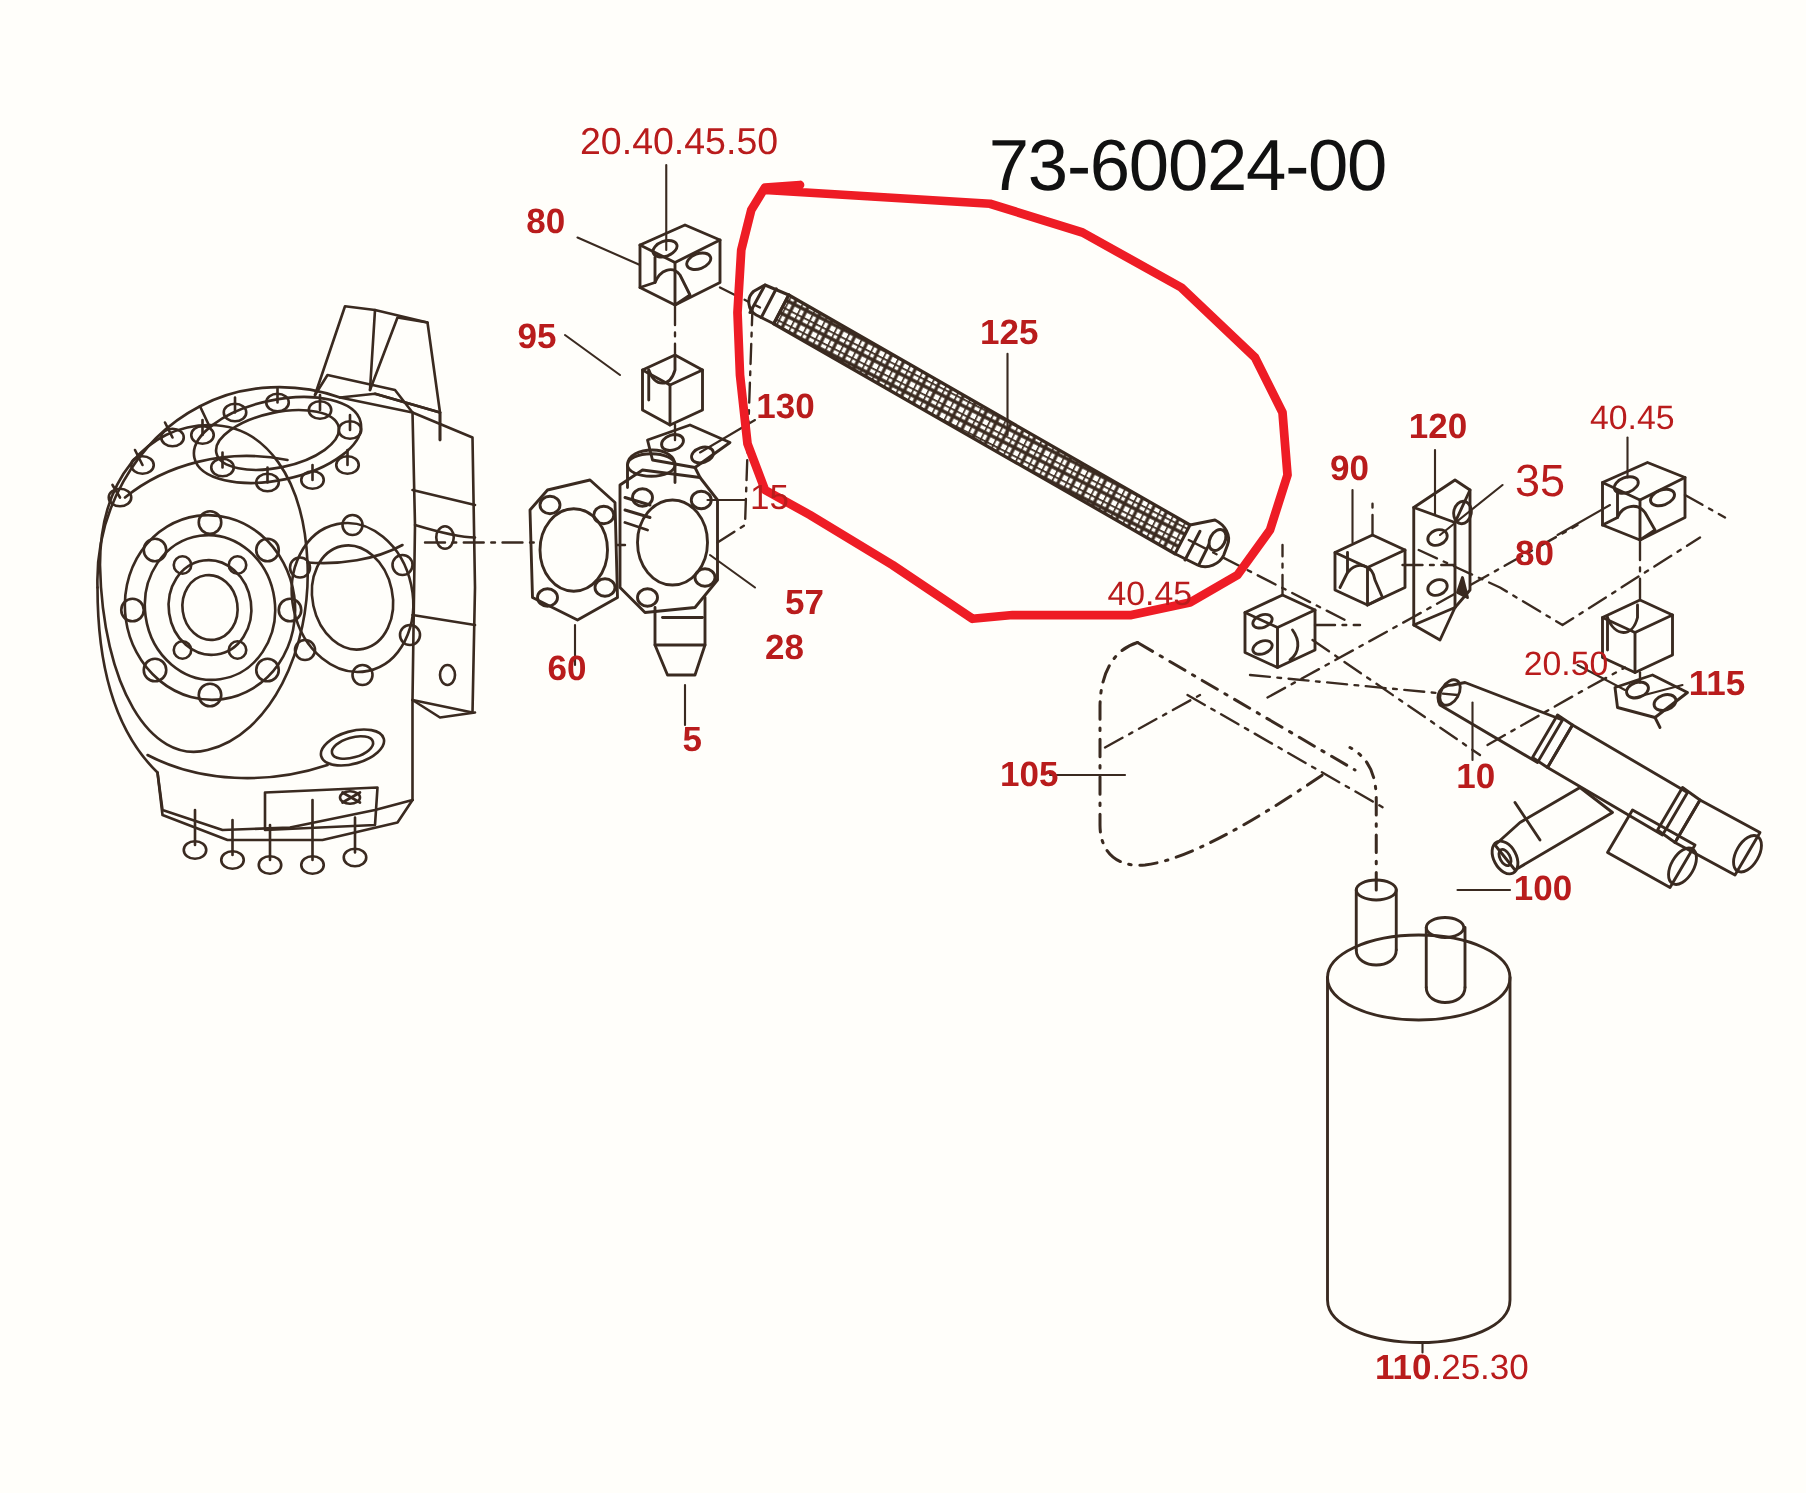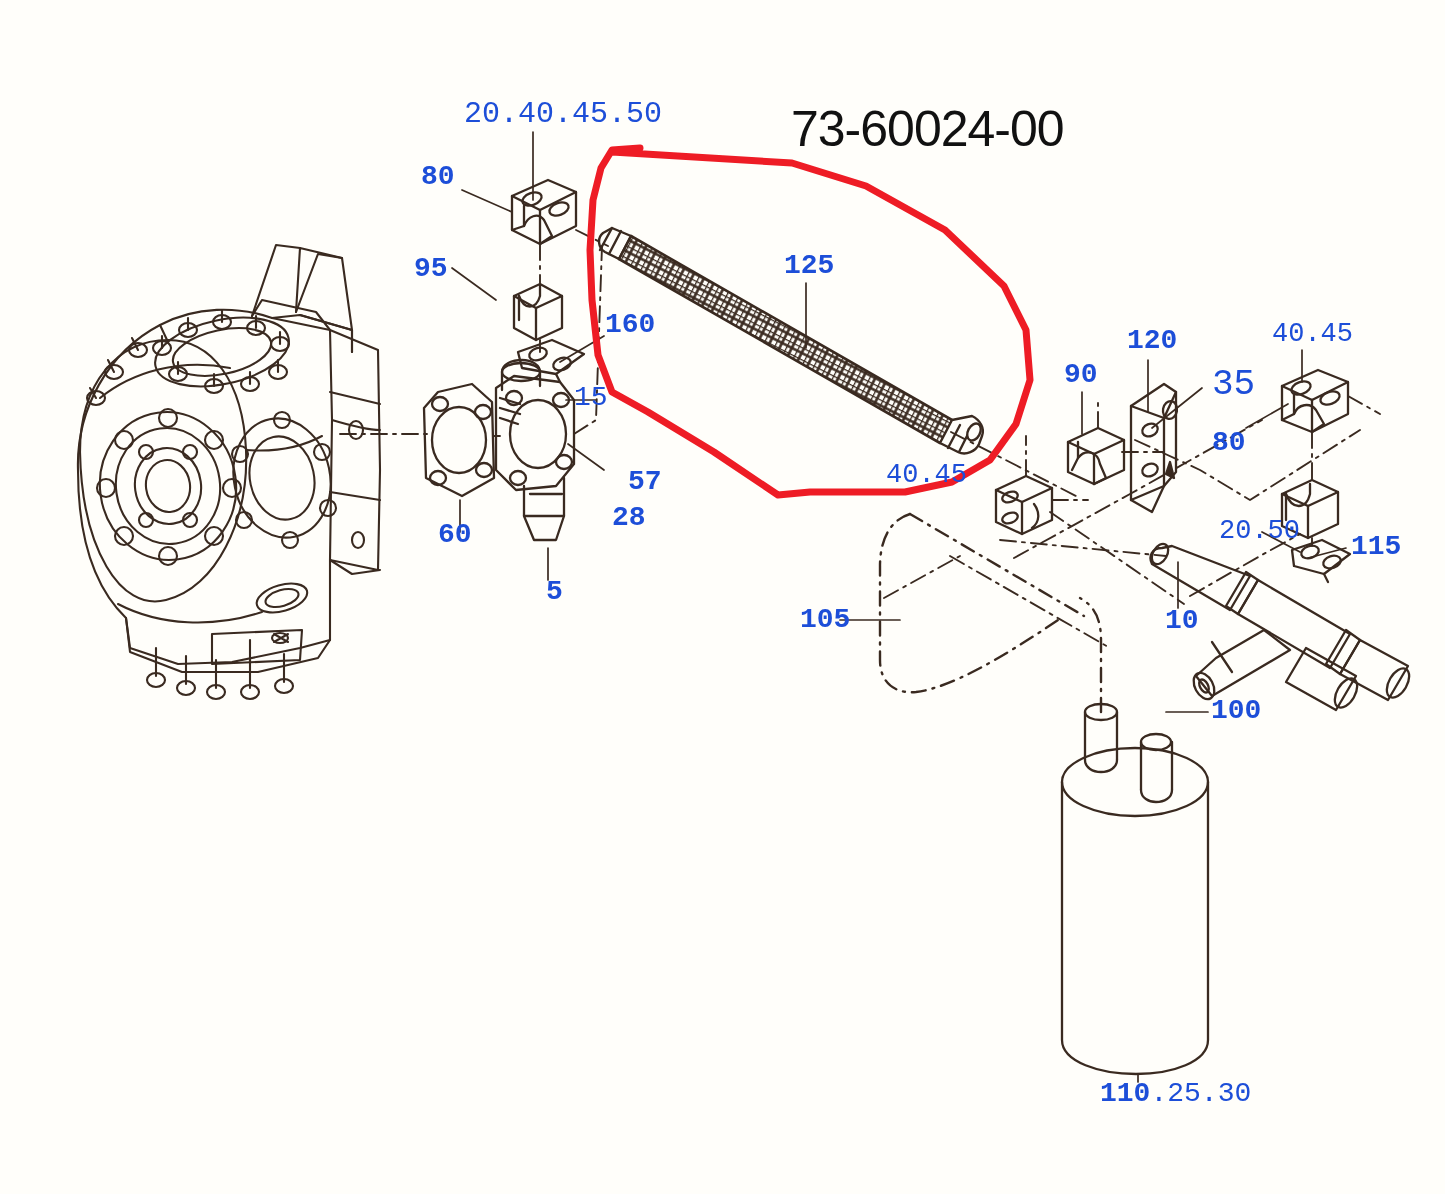--- a/index.html
+++ b/index.html
@@ -7,25 +7,24 @@
   body{
     width:1445px;height:1194px;
     background:#fffefa;
     font-family:"Liberation Sans", sans-serif;
     overflow:hidden;
   }
   #stage{position:relative;width:1445px;height:1194px;}
   #stage svg{position:absolute;left:0;top:0;}
   .lbl{
     position:absolute;
-    color:#1d4ed8;
+    color:#b91c1c;
     white-space:nowrap;
     line-height:1;
     user-select:none;
-    font-family:Liberation Mono, monospace;
   }
   .b{font-weight:bold;}
   .r{font-weight:normal;}
   .title{
     position:absolute;
     color:#111111;
     font-weight:normal;
     white-space:nowrap;
     line-height:1;
   }
@@ -397,31 +396,31 @@
              L598,355
              L592,300
              L590,250
              L593,200
              L601,168
              L612,150
              L640,148"></path>
   </g>
 </svg>
 
-<div class="title" style="left:791px;top:104px;font-size:50px;letter-spacing:-1px;">73-60024-00</div>
+<div class="title" style="left:791px;top:104px;font-size:58px;letter-spacing:-1px;">73-60024-00</div>
 
 <div class="lbl r" style="left:464px;top:99px;font-size:30px;">20.40.45.50</div>
 
 <div class="lbl b" style="left:421px;top:163px;font-size:28px;">80</div>
 
 <div class="lbl b" style="left:414px;top:255px;font-size:28px;">95</div>
 
-<div class="lbl b" style="left:605px;top:311px;font-size:28px;">160</div>
-
-<div class="lbl r" style="left:574px;top:384px;font-size:28px;">15</div>
+<div class="lbl b" style="left:605px;top:311px;font-size:28px;">130</div>
+
+<div class="lbl r" style="left:600px;top:384px;font-size:28px;">15</div>
 
 <div class="lbl b" style="left:438px;top:521px;font-size:28px;">60</div>
 
 <div class="lbl b" style="left:546px;top:578px;font-size:28px;">5</div>
 
 <div class="lbl b" style="left:628px;top:468px;font-size:28px;">57</div>
 
 <div class="lbl b" style="left:612px;top:504px;font-size:28px;">28</div>
 
 <div class="lbl b" style="left:784px;top:252px;font-size:28px;">125</div>

